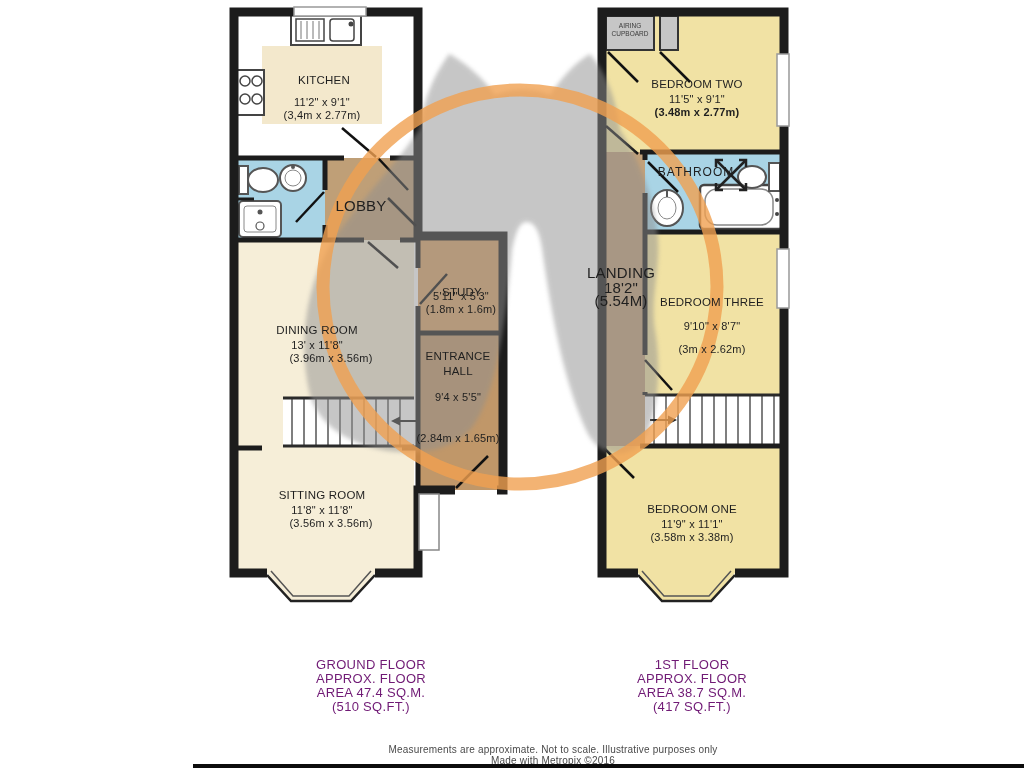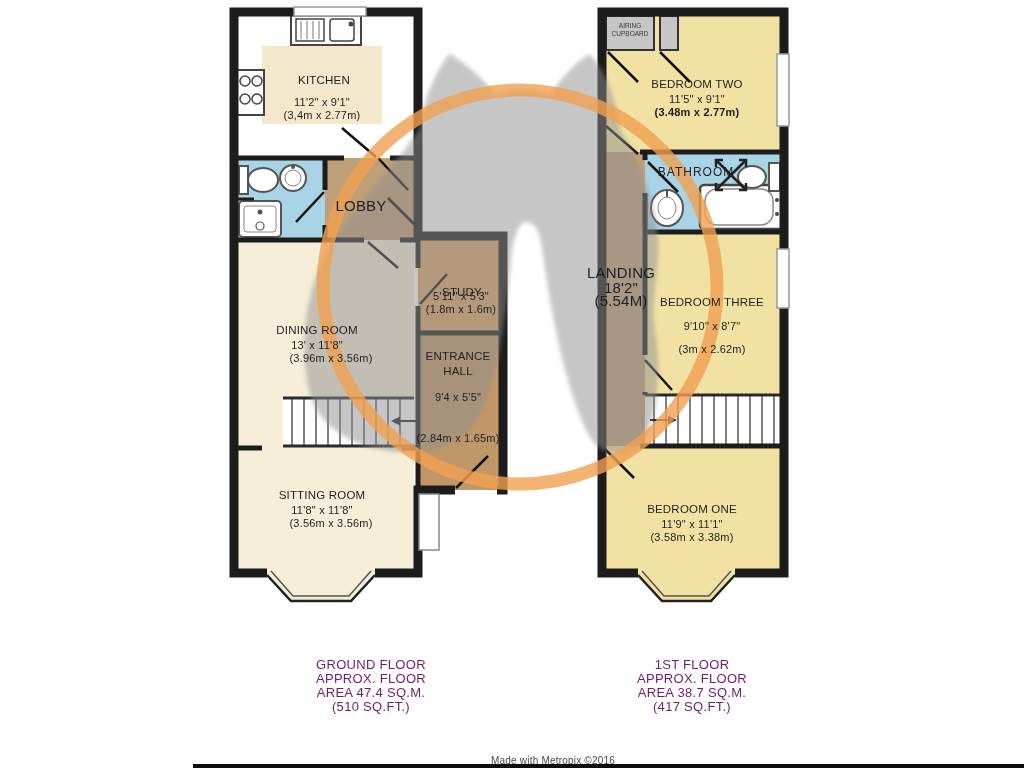--- a/index.html
+++ b/index.html
@@ -277,17 +277,18 @@
 <div class="lbl foot" style="left:371px;top:657px;">GROUND FLOOR</div>
 <div class="lbl foot" style="left:371px;top:671px;">APPROX. FLOOR</div>
 <div class="lbl foot" style="left:371px;top:685px;">AREA 47.4 SQ.M.</div>
 <div class="lbl foot" style="left:371px;top:699px;">(510 SQ.FT.)</div>
 
 <div class="lbl foot" style="left:692px;top:657px;">1ST FLOOR</div>
 <div class="lbl foot" style="left:692px;top:671px;">APPROX. FLOOR</div>
 <div class="lbl foot" style="left:692px;top:685px;">AREA 38.7 SQ.M.</div>
 <div class="lbl foot" style="left:692px;top:699px;">(417 SQ.FT.)</div>
 
+<div class="lbl footsm" style="left:553px;top:744px;">Measurements are approximate.  Not to scale.  Illustrative purposes only</div>
 <div class="lbl footsm" style="left:553px;top:755px;">Made with Metropix ©2016</div>
 
 <div id="bottom-bar"></div>
 
 </div>
 
 </body></html>

